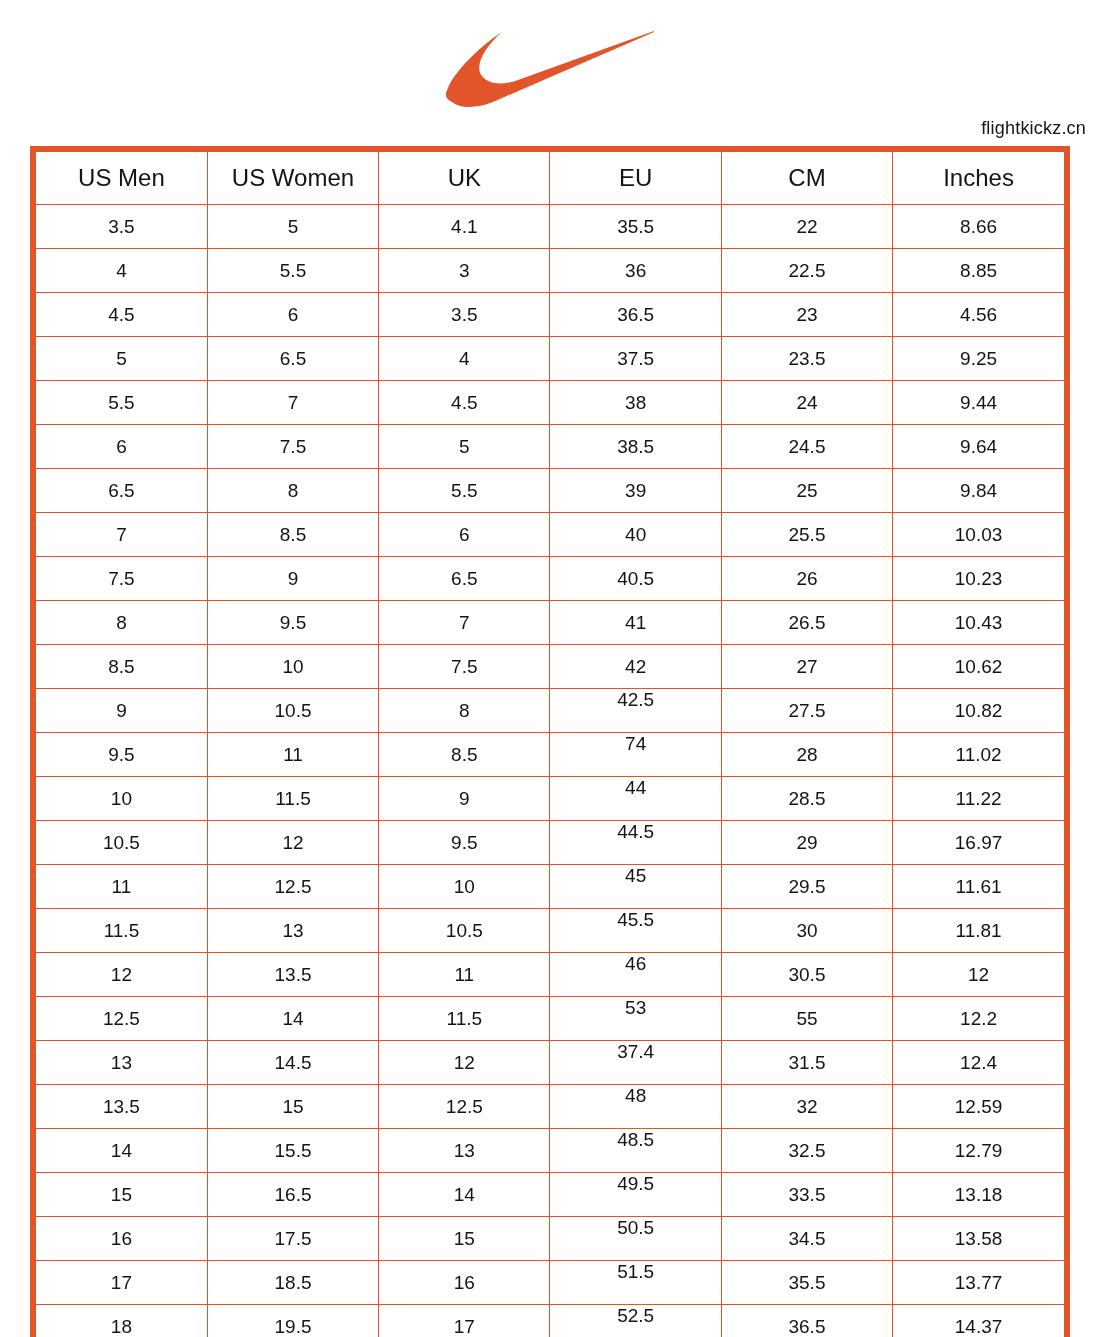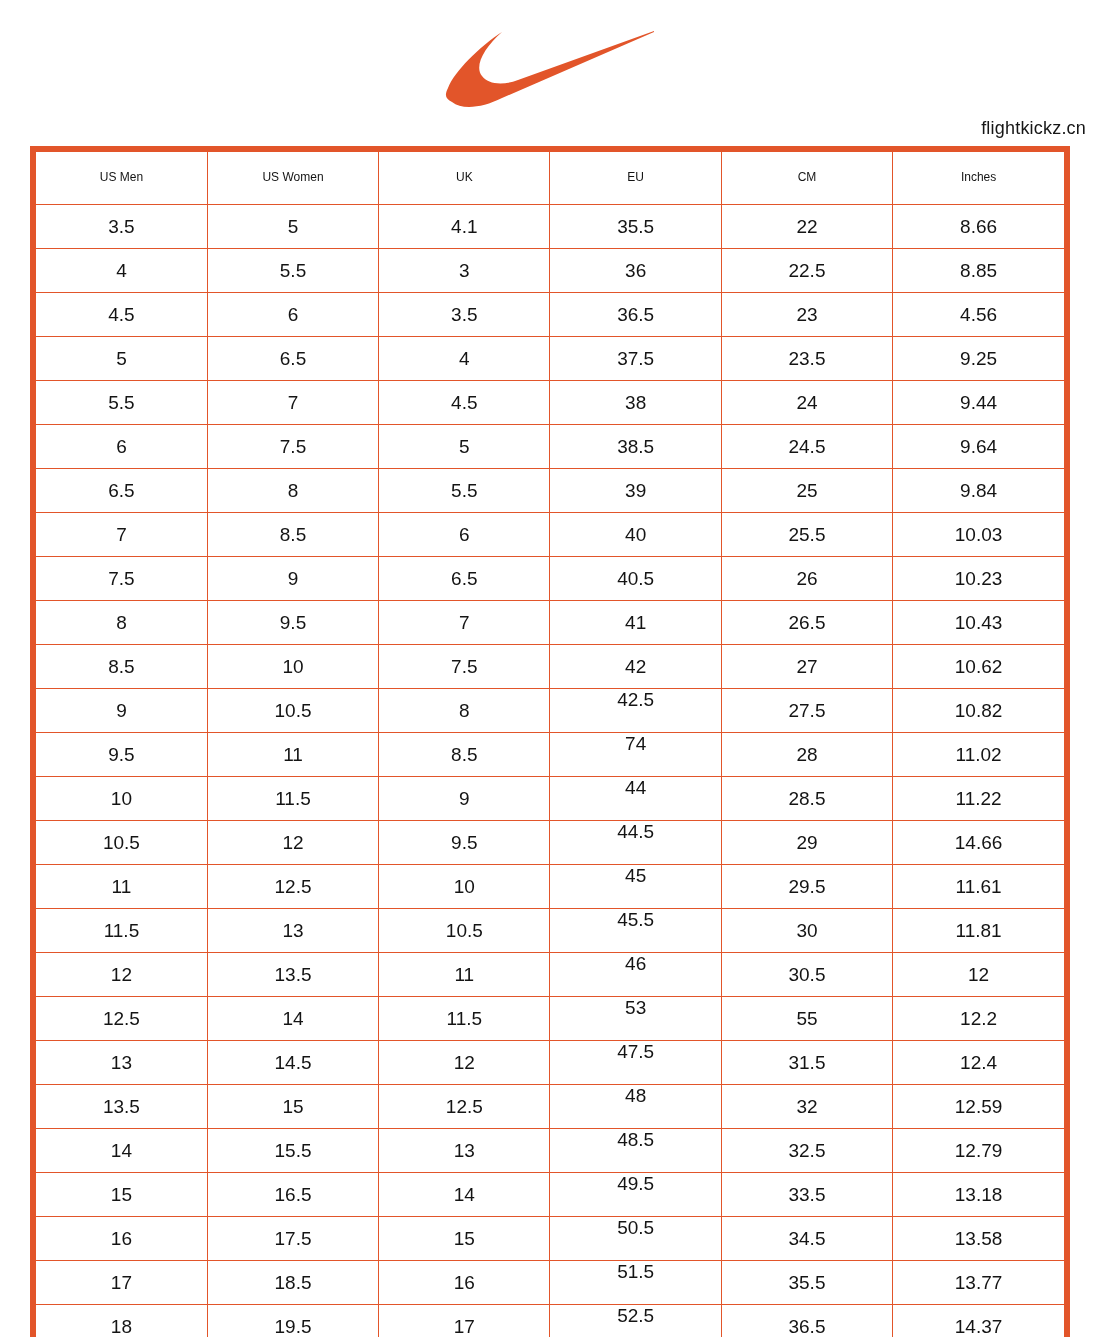--- a/index.html
+++ b/index.html
@@ -68,21 +68,21 @@
     font-size: 19px;
     font-weight: 400;
     color: #141414;
     height: 43px;
     padding: 0;
     line-height: 1.15;
     font-family: "Liberation Sans", sans-serif;
   }
   table.size-table thead th {
     height: 52px;
-    font-size: 12px;
+    font-size: 24px;
     border-top: none;
     margin-top: 8px;
   }
   table.size-table tr td:first-child,
   table.size-table tr th:first-child {
     border-left: none;
   }
   table.size-table tr td:last-child,
   table.size-table tr th:last-child {
     border-right: none;
@@ -235,21 +235,21 @@
           <td class="eu-shift">44</td>
           <td>28.5</td>
           <td>11.22</td>
         </tr>
         <tr>
           <td>10.5</td>
           <td>12</td>
           <td>9.5</td>
           <td class="eu-shift">44.5</td>
           <td>29</td>
-          <td>14.66</td>
+          <td>16.97</td>
         </tr>
         <tr>
           <td>11</td>
           <td>12.5</td>
           <td>10</td>
           <td class="eu-shift">45</td>
           <td>29.5</td>
           <td>11.61</td>
         </tr>
         <tr>
@@ -273,21 +273,21 @@
           <td>14</td>
           <td>11.5</td>
           <td class="eu-shift">53</td>
           <td>55</td>
           <td>12.2</td>
         </tr>
         <tr>
           <td>13</td>
           <td>14.5</td>
           <td>12</td>
-          <td class="eu-shift">47.5</td>
+          <td class="eu-shift">37.4</td>
           <td>31.5</td>
           <td>12.4</td>
         </tr>
         <tr>
           <td>13.5</td>
           <td>15</td>
           <td>12.5</td>
           <td class="eu-shift">48</td>
           <td>32</td>
           <td>12.59</td>

